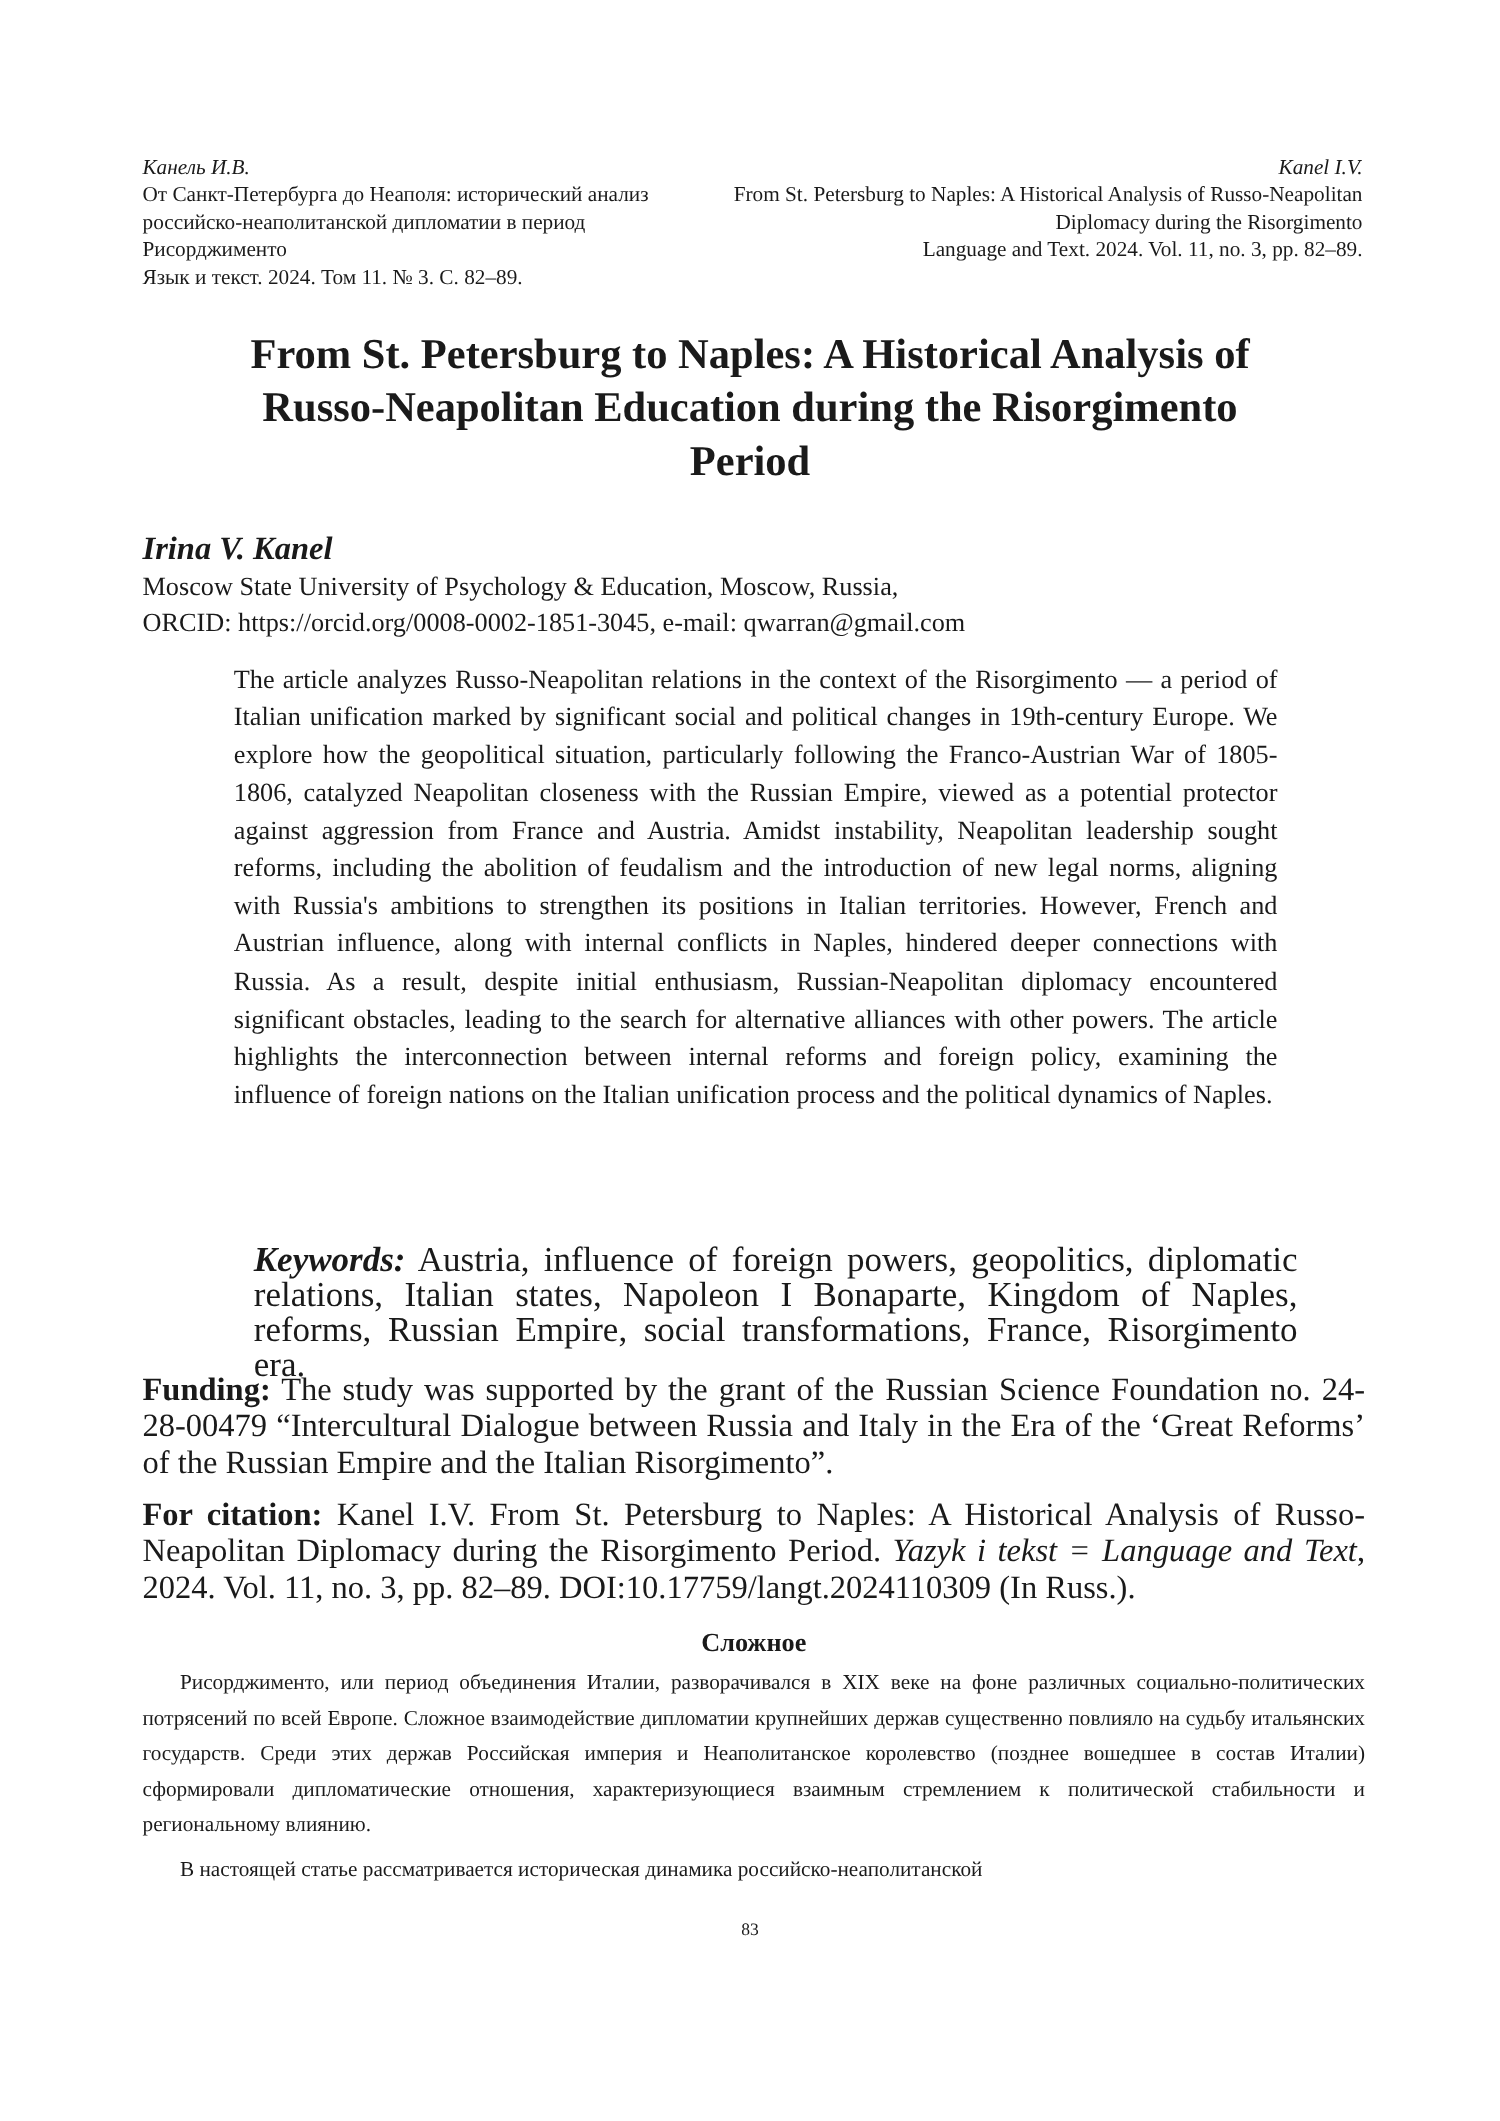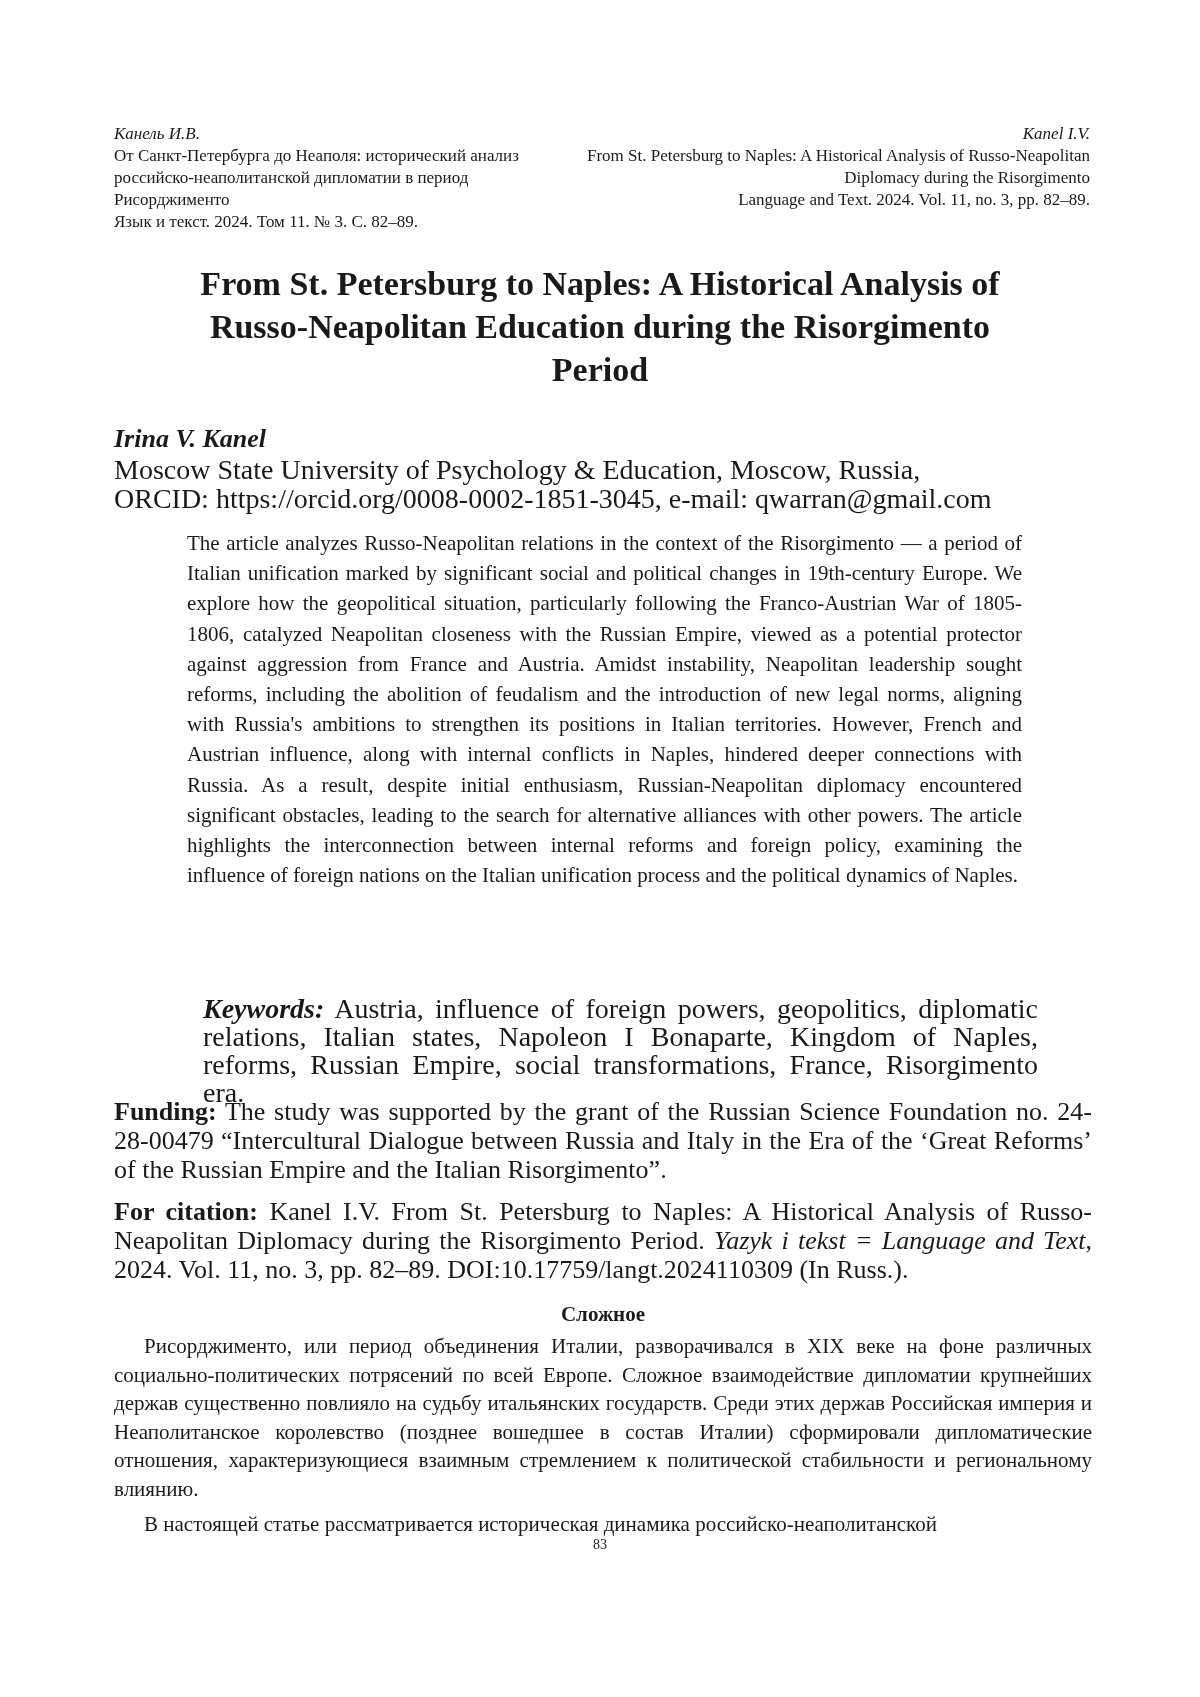--- a/index.html
+++ b/index.html
@@ -15,21 +15,21 @@
     position: absolute; right: 110px; top: 123px; width: 520px;
     font-size: 17px; line-height: 22px; text-align: right;
   }
   .hdr-author { font-style: italic; }
   .title {
     position: absolute; left: 120px; width: 960px; top: 262px;
     text-align: center; font-weight: bold; font-size: 34px; line-height: 43px;
   }
   .author-block { position: absolute; left: 114px; top: 423px; width: 980px; }
   .author-name { font-weight: bold; font-style: italic; font-size: 26px; line-height: 32px; }
-  .affil { font-size: 28px; line-height: 29px; }
+  .affil { font-size: 21px; line-height: 29px; }
   .abstract {
     position: absolute; left: 187px; top: 528px; width: 835px;
     font-size: 21px; line-height: 30.2px; text-align: justify;
   }
   .keywords {
     position: absolute; left: 203px; top: 995px; width: 835px;
     font-size: 28px; line-height: 28px; text-align: justify;
   }
   .kw-label { font-weight: bold; font-style: italic; }
   .funding {
@@ -41,21 +41,21 @@
     font-size: 26px; line-height: 29px; text-align: justify;
   }
   .b { font-weight: bold; }
   .i { font-style: italic; }
   .section-heading {
     position: absolute; left: 114px; width: 978px; top: 1300px;
     text-align: center; font-weight: bold; font-size: 21px; line-height: 28px;
   }
   .body-text {
     position: absolute; left: 114px; top: 1332px; width: 978px;
-    font-size: 21px; line-height: 28.5px; text-align: justify;
+    font-size: 17px; line-height: 28.5px; text-align: justify;
   }
   .body-text p { margin: 0 0 7px 0; text-indent: 30px; }
   .page-num {
     position: absolute; left: 0; width: 1200px; top: 1537px;
     text-align: center; font-size: 14px;
   }
 </style>
 </head>
 <body>
 

